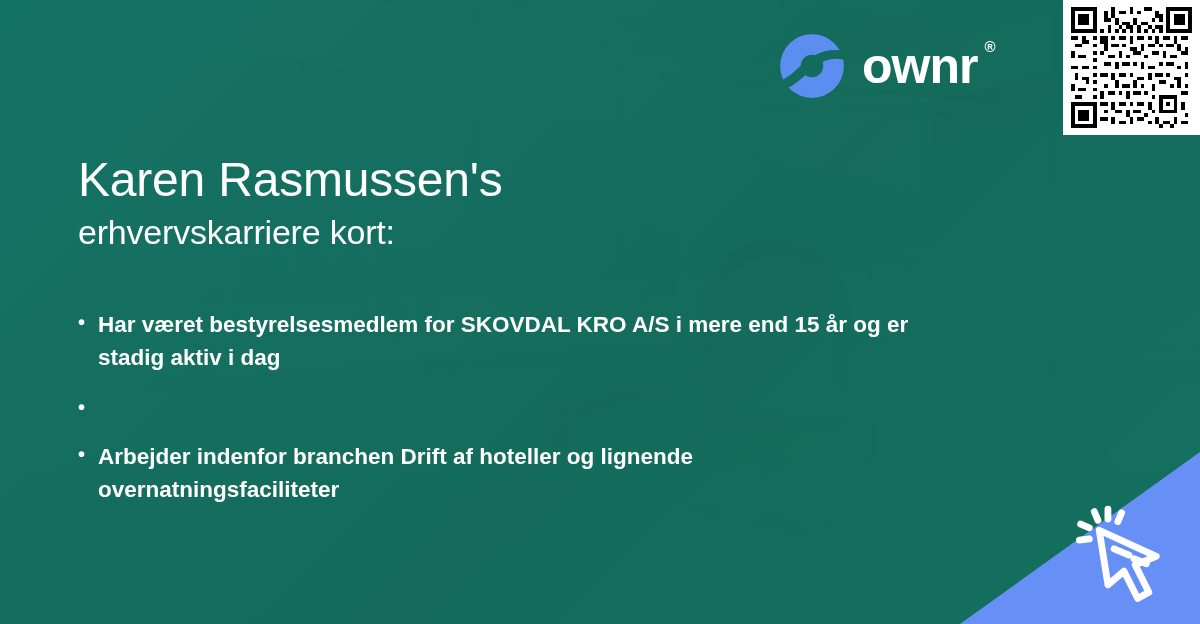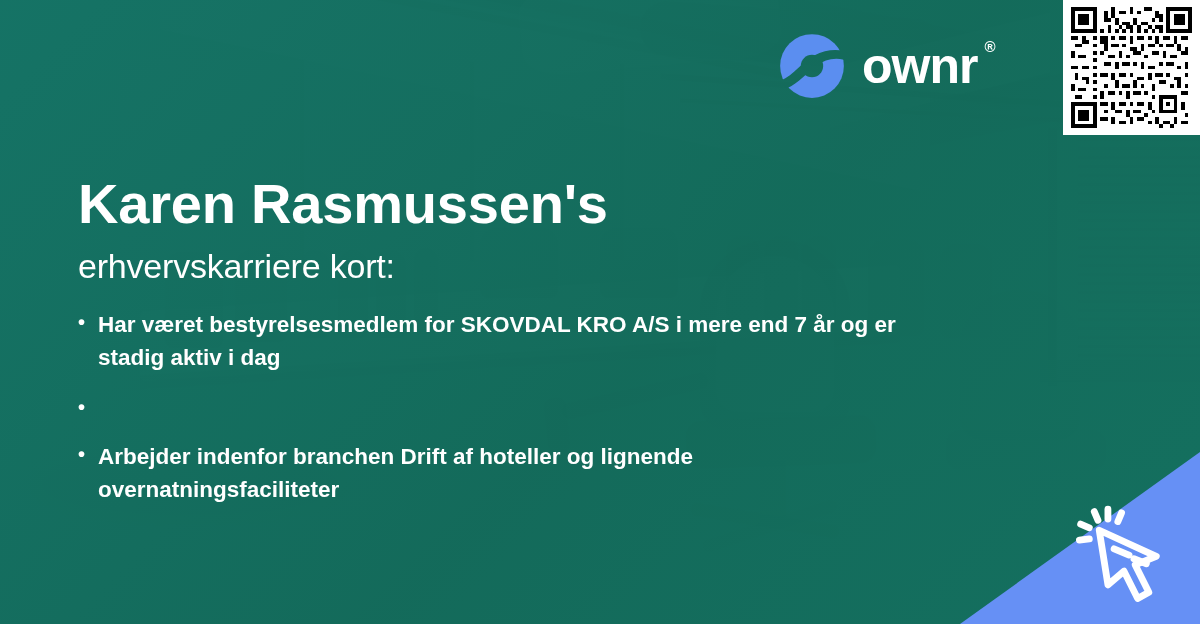--- a/index.html
+++ b/index.html
@@ -72,22 +72,22 @@
 
   .logo{position:absolute;left:778px;top:32px;display:flex;align-items:center;gap:16px;}
   .logo-mark{width:68px;height:68px;flex:none;}
   .logo-word{position:relative;color:#ffffff;font-size:50px;font-weight:bold;letter-spacing:-1px;line-height:1;text-align:right;}
   .logo-reg{position:absolute;top:-2px;right:-17px;font-size:15px;font-weight:bold;}
 
   .qr{position:absolute;left:1063px;top:0;width:137px;height:135px;background:#ffffff;padding:7px;box-sizing:border-box;}
   .qr svg{display:block;width:100%;height:100%;}
 
   .title{position:absolute;left:78px;top:152px;width:820px;color:#ffffff;}
-  .title .l1{font-size:56px;font-weight:bold;line-height:1.18;letter-spacing:-.2px;margin-top:19px;}
-  .title .l2{font-size:34px;font-weight:normal;line-height:1.25;margin-top:8px;letter-spacing:-.2px;}
+  .title .l1{font-size:48px;font-weight:normal;line-height:1.18;letter-spacing:-.2px;}
+  .title .l2{font-size:34px;font-weight:normal;line-height:1.25;margin-top:2px;letter-spacing:-.2px;}
 
   .bullets{position:absolute;left:78px;top:308px;width:900px;color:#ffffff;}
   .bullet{display:flex;gap:13px;font-size:22.5px;line-height:1.48;font-weight:bold;margin-bottom:18px;}
   .bullet .dot{flex:none;line-height:1.48;font-size:20px;}
   .bullet .txt{max-width:820px;}
 
   .corner{position:absolute;right:0;bottom:0;width:240px;height:172px;
           background:#6690f5;clip-path:polygon(100% 0,100% 100%,0 100%);}
   .cursor{position:absolute;right:6px;bottom:2px;width:130px;height:124px;}
 </style>
@@ -353,21 +353,21 @@
     </div>
 
     <div class="title">
       <div class="l1">Karen Rasmussen's</div>
       <div class="l2">erhvervskarriere kort:</div>
     </div>
 
     <div class="bullets">
       <div class="bullet">
         <span class="dot">•</span>
-        <span class="txt">Har været bestyrelsesmedlem for SKOVDAL KRO A/S i mere end 7 år og er stadig aktiv i dag</span>
+        <span class="txt">Har været bestyrelsesmedlem for SKOVDAL KRO A/S i mere end 15 år og er stadig aktiv i dag</span>
       </div>
       <div class="bullet">
         <span class="dot">•</span>
       </div>
       <div class="bullet">
         <span class="dot">•</span>
         <span class="txt">Arbejder indenfor branchen Drift af hoteller og lignende overnatningsfaciliteter</span>
       </div>
     </div>
 

